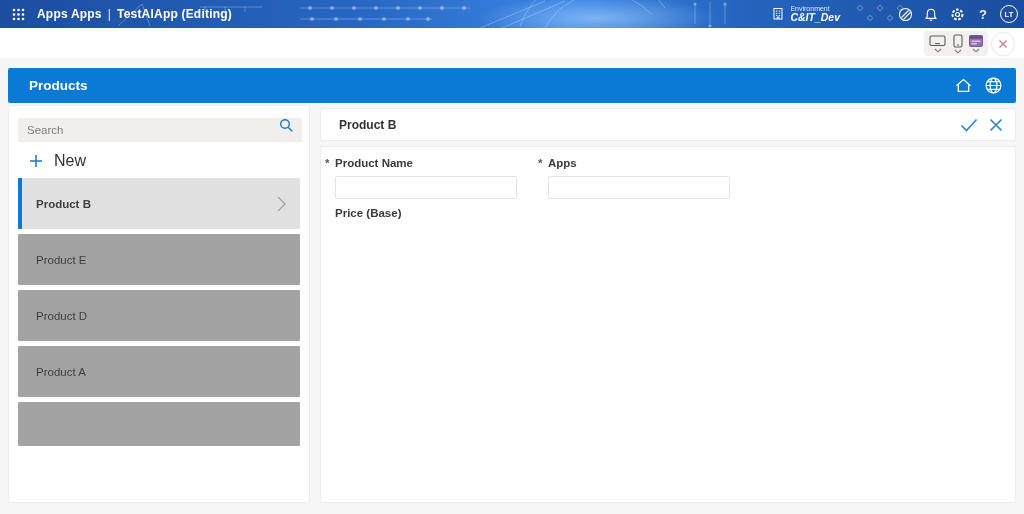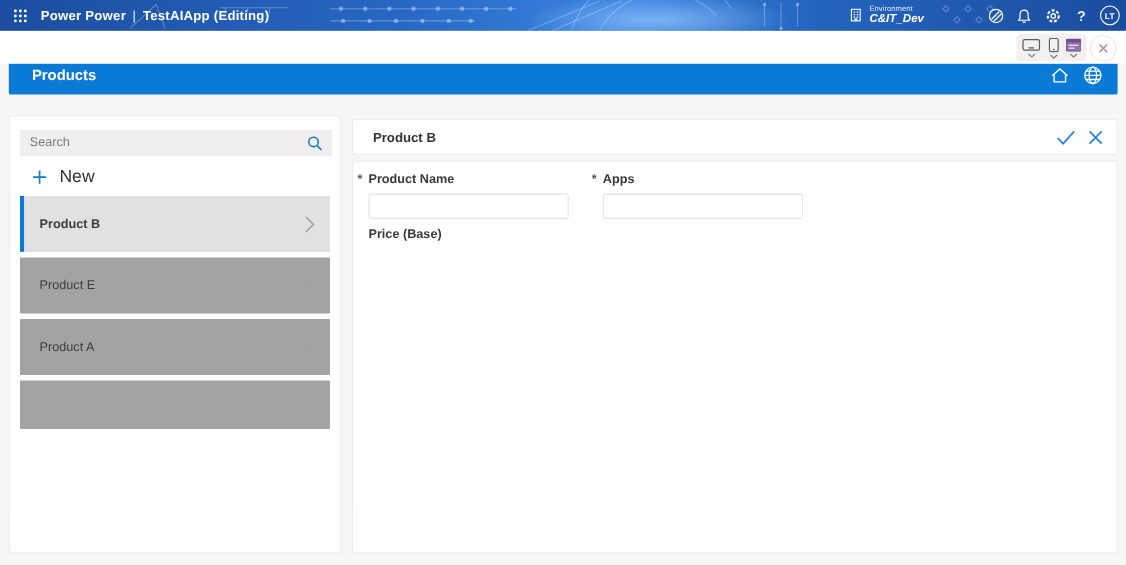--- a/index.html
+++ b/index.html
@@ -52,35 +52,35 @@
   .dev { display: flex; flex-direction: column; align-items: center; gap: 1px; padding: 1px 1px; }
   .preview-close {
     position: absolute; top: 4px; right: 9px; width: 24px; height: 24px;
     background: #fff; border: 1px solid #f0eaec; border-radius: 50%;
     display: flex; align-items: center; justify-content: center;
     box-shadow: 0 0 2px rgba(0,0,0,.05);
   }
 
   
   .app-header {
-    position: absolute; top: 51px; left: 8px; width: 1008px; height: 35px;
+    position: absolute; top: 68px; left: 8px; width: 1008px; height: 35px;
     background: #0b7ad6; border-radius: 2px; display: flex; align-items: center;
   }
   .app-title { color: #fff; font-size: 13.5px; font-weight: bold; margin-left: 21px; }
   .app-header-icons { margin-left: auto; display: flex; align-items: center; gap: 11px; margin-right: 13px; }
   .app-header-icons button { display: flex; align-items: center; justify-content: center; padding: 0; }
 
   
   .list-panel {
     position: absolute; top: 105px; left: 8px; width: 302px; height: 398px;
     background: #fff; border: 1px solid #ececec; border-radius: 3px;
   }
   .searchbox {
     position: absolute; top: 12px; left: 9px; width: 284px; height: 24px;
-    background: #f0efee; display: flex; align-items: center;
+    background: #f0efee; display: flex; align-items: flex-start;
   }
   .searchbox input {
     flex: 1; height: 100%; background: transparent; border: none; outline: none;
     font-size: 11.5px; padding-left: 9px; color: #444; font-family: inherit;
   }
   .searchbox input::placeholder { color: #7c7b7a; }
   .search-ic { margin-right: 8px; display: flex; }
   .new-btn {
     position: absolute; top: 42px; left: 9px; height: 26px;
     display: flex; align-items: center; gap: 11px; padding-left: 11px;
@@ -186,21 +186,21 @@
           <circle cx="11" cy="2" r="1.3"></circle>
         <circle cx="2" cy="6.5" r="1.3"></circle>
           <circle cx="6.5" cy="6.5" r="1.3"></circle>
           <circle cx="11" cy="6.5" r="1.3"></circle>
         <circle cx="2" cy="11" r="1.3"></circle>
           <circle cx="6.5" cy="11" r="1.3"></circle>
           <circle cx="11" cy="11" r="1.3"></circle>
       </svg>
     </button>
     <span class="tb-title">
-      <span>Power Power</span><span class="tb-sep">|</span><span>TestAIApp (Editing)</span>
+      <span>Apps Apps</span><span class="tb-sep">|</span><span>TestAIApp (Editing)</span>
     </span>
   </div>
 
   <div class="tb-right">
     <div class="env">
       <span style="display:flex;">
         <svg width="12" height="13" viewBox="0 0 12 13" stroke="#fff" fill="none" stroke-width="1">
           <rect x="2" y="1.5" width="8" height="10.5"></rect>
           <path d="M4 4 H5.4 M6.8 4 H8.2 M4 6.3 H5.4 M6.8 6.3 H8.2 M4 8.6 H5.4 M6.8 8.6 H8.2"></path>
           <path d="M5.3 12 V10 H6.9 V12"></path>
@@ -319,20 +319,26 @@
         <path d="M1 1 L8 8 L1 15"></path>
       </svg>
     </div>
     <div class="item">
       <span class="item-label">Product E</span>
       <svg width="9" height="16" viewBox="0 0 9 16" stroke="#a3a2a1" fill="none" stroke-width="1.4">
         <path d="M1 1 L8 8 L1 15"></path>
       </svg>
     </div>
     <div class="item">
+      <span class="item-label">Product D</span>
+      <svg width="9" height="16" viewBox="0 0 9 16" stroke="#a3a2a1" fill="none" stroke-width="1.4">
+        <path d="M1 1 L8 8 L1 15"></path>
+      </svg>
+    </div>
+    <div class="item">
       <span class="item-label">Product A</span>
       <svg width="9" height="16" viewBox="0 0 9 16" stroke="#a3a2a1" fill="none" stroke-width="1.4">
         <path d="M1 1 L8 8 L1 15"></path>
       </svg>
     </div>
     <div class="item empty">
       <span class="item-label"></span>
     </div>
   </div>
 </aside>

